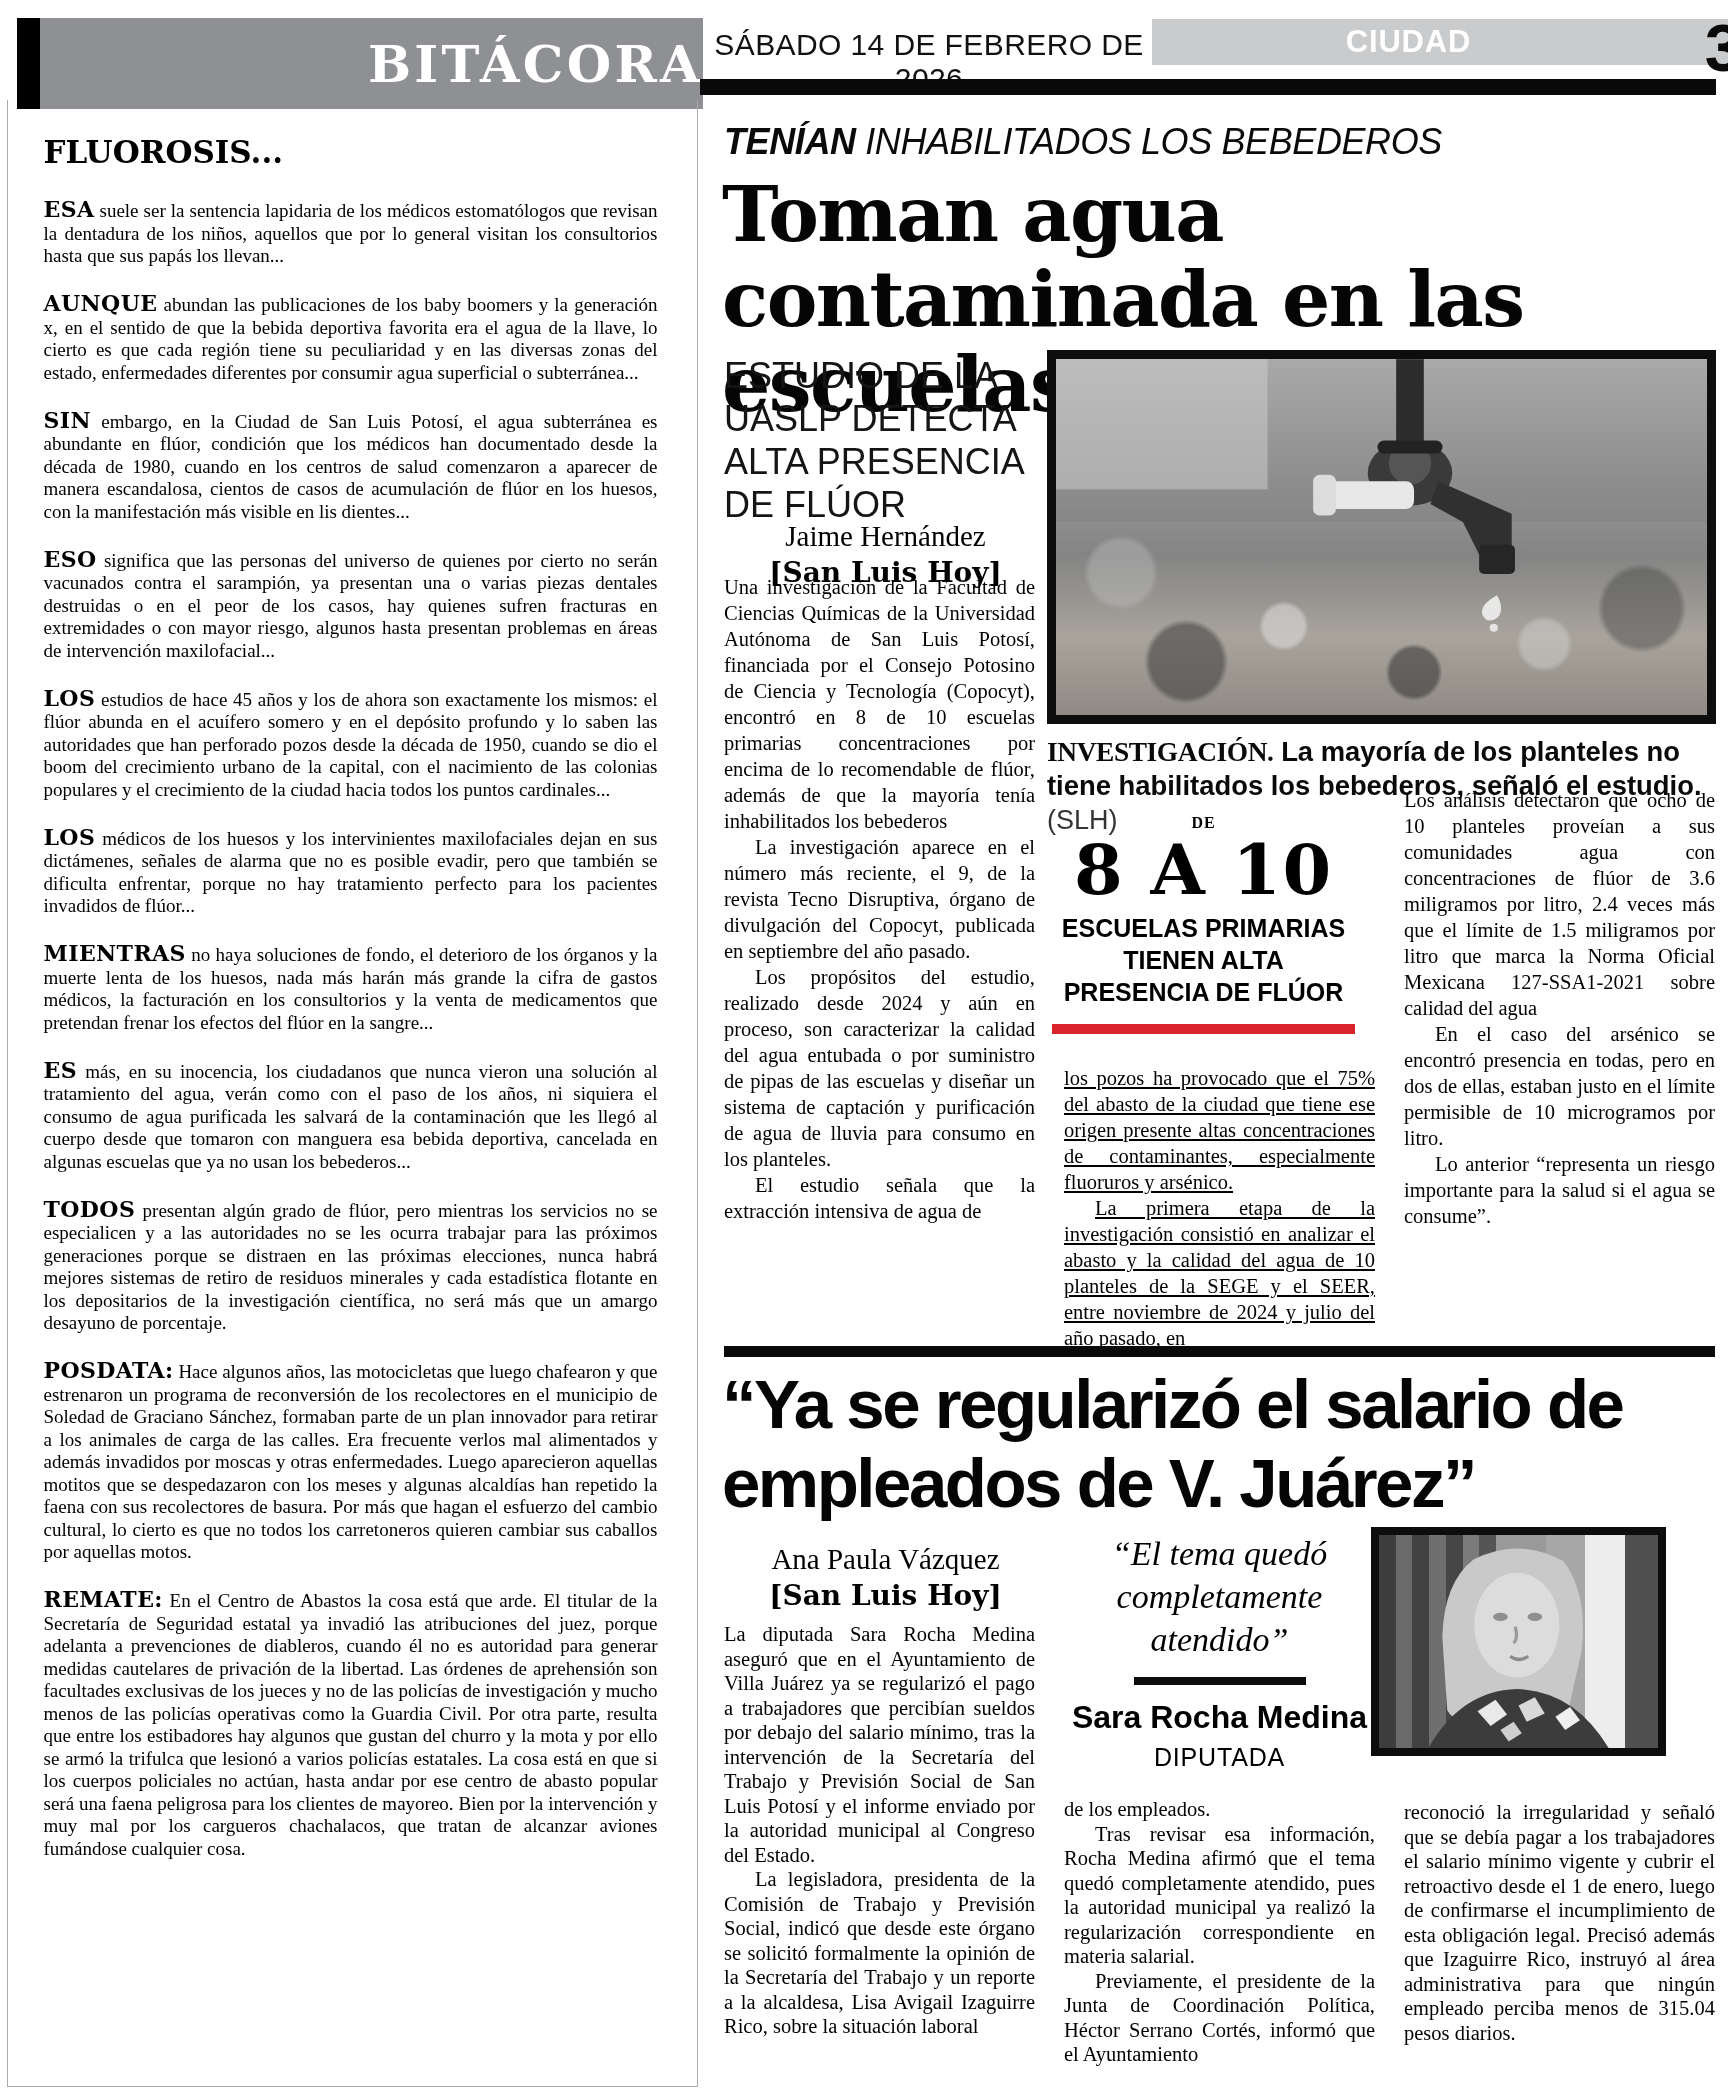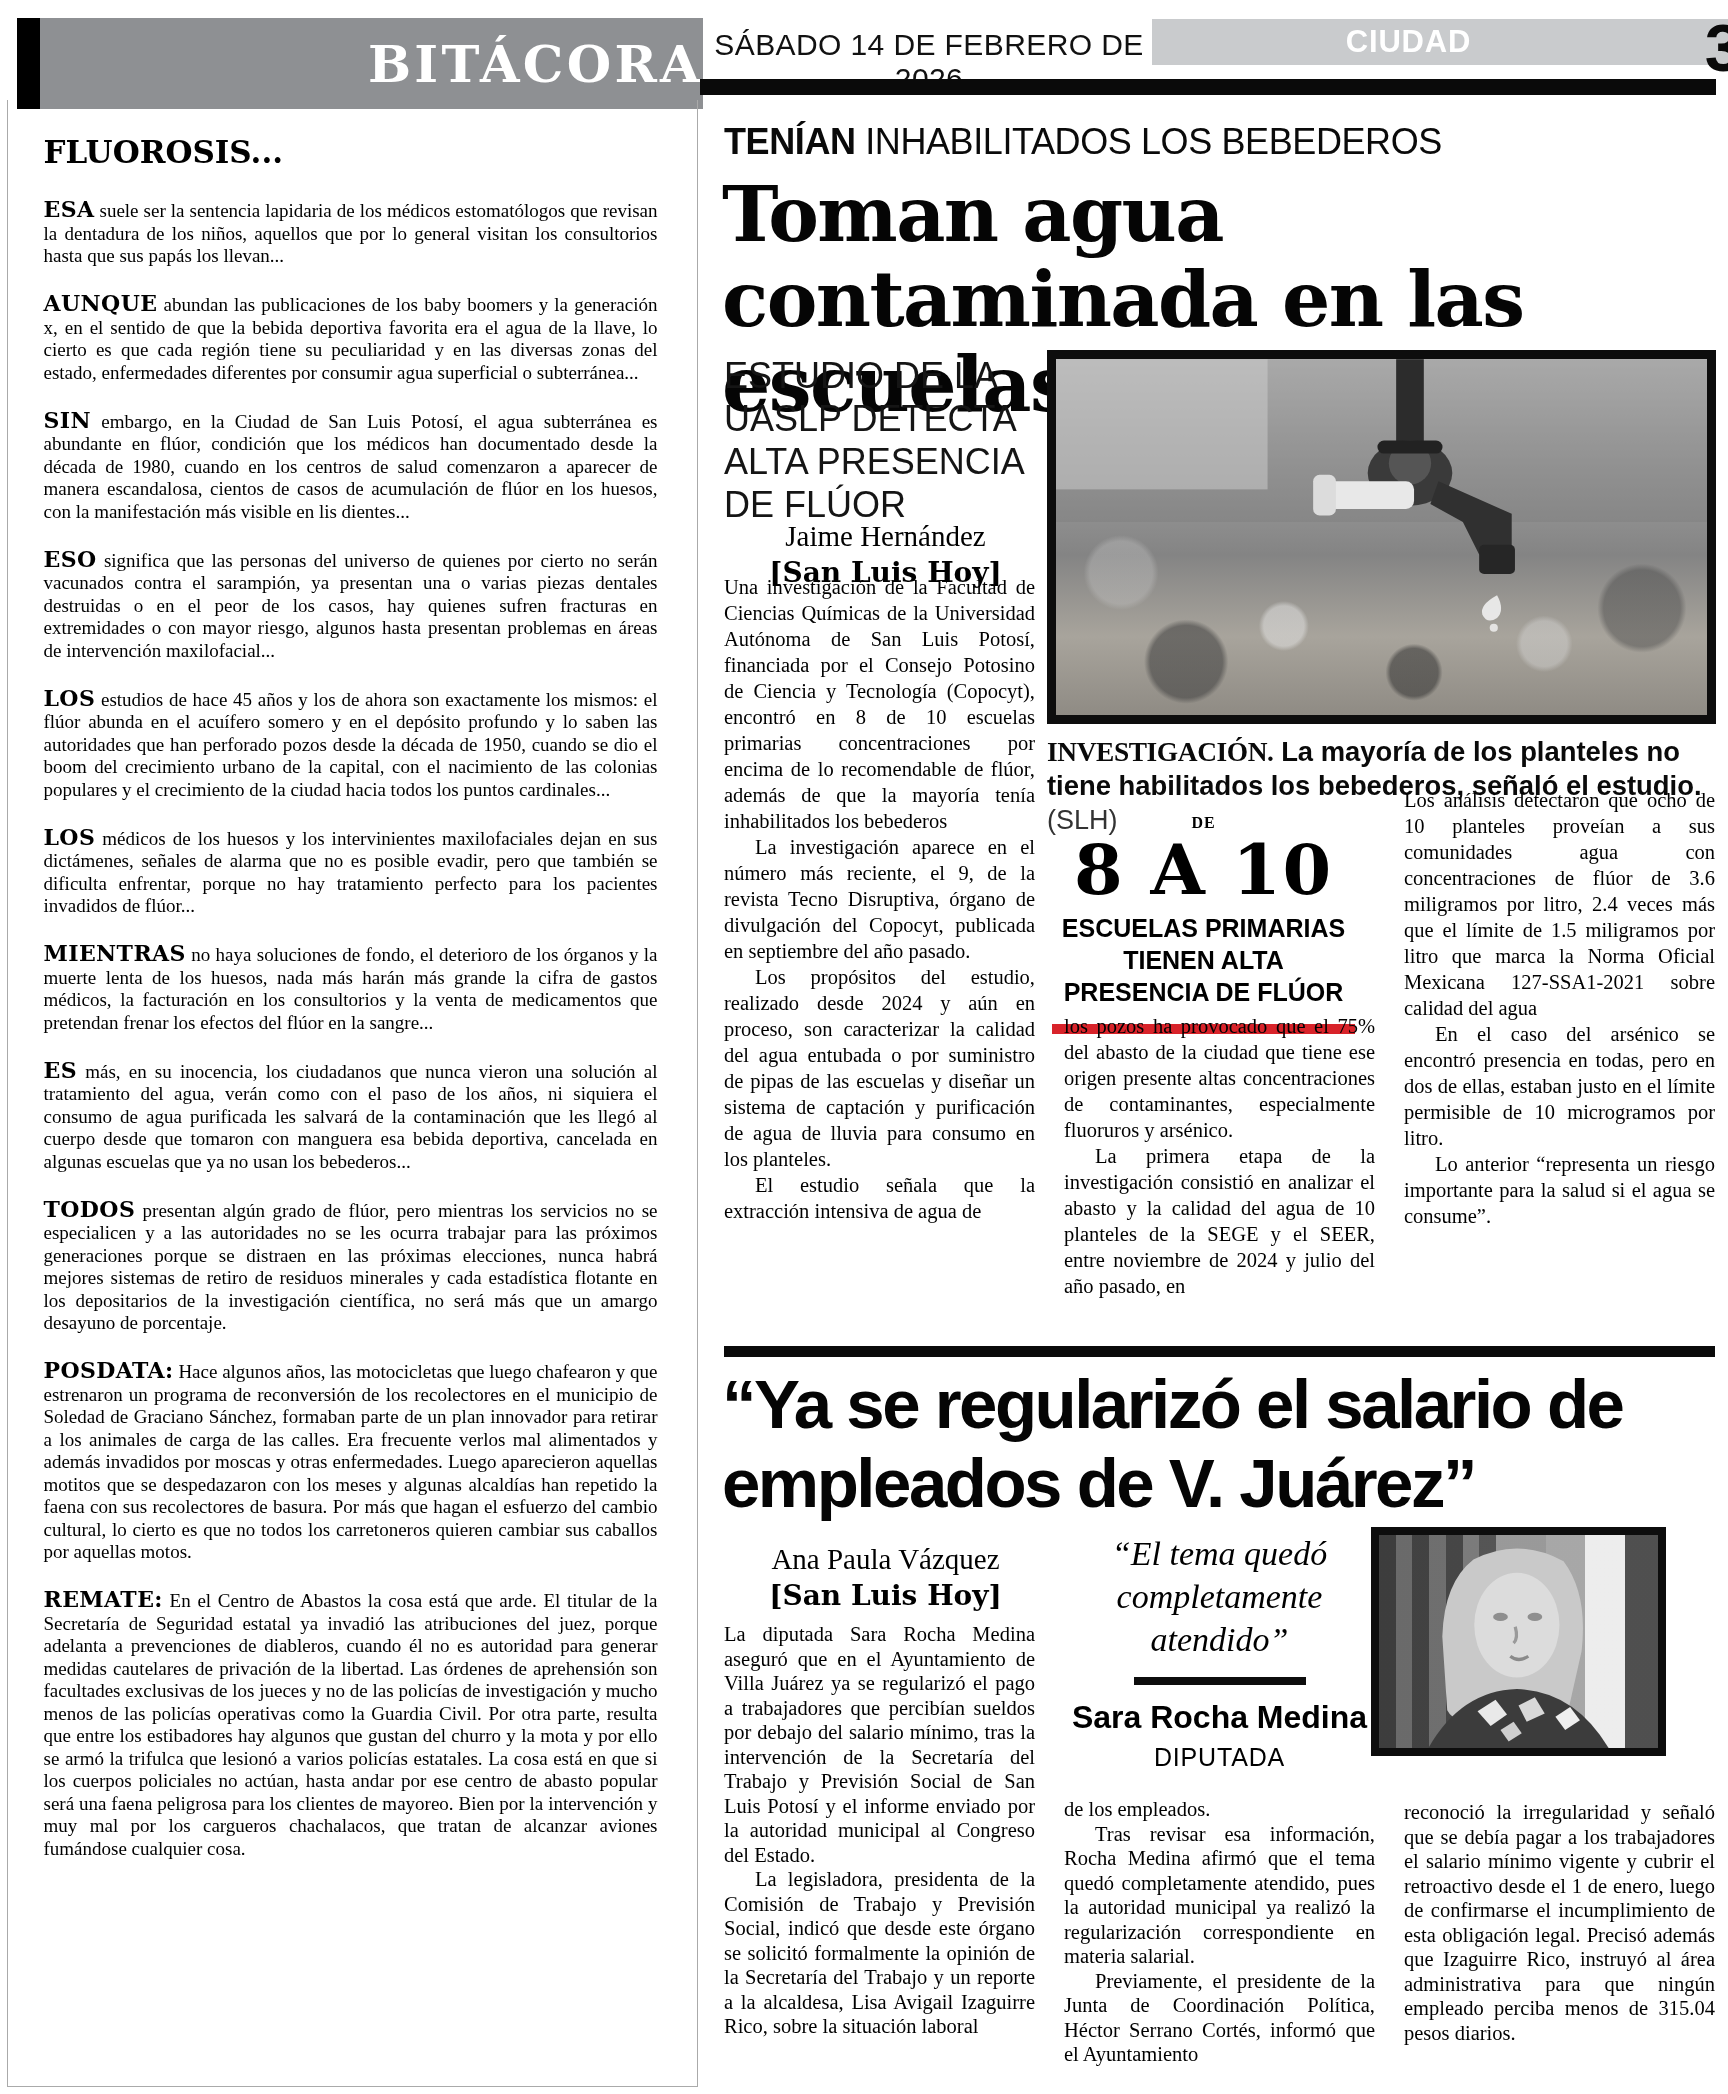--- a/index.html
+++ b/index.html
@@ -50,21 +50,21 @@
     font-family:"DejaVu Serif",serif;font-weight:bold;font-size:31px;margin:0 0 28px 0;
   }
   .bp{
     font-size:19px;line-height:22.5px;text-align:justify;margin:0 0 24.5px 0;
   }
   .bp .lead{
     font-family:"DejaVu Serif",serif;font-weight:bold;font-size:22px;letter-spacing:0.4px;
   }
   #kicker{
     position:absolute;left:724px;top:121px;width:998px;
-    font-family:"Liberation Sans",sans-serif;font-size:36px;color:#0a0a0a;letter-spacing:-0.4px;
+    font-family:"Liberation Sans",sans-serif;font-size:36px;color:#0a0a0a;letter-spacing:-0.4px;font-style:italic;
   }
   #kicker b{font-weight:bold;}
   #headline-1{
     position:absolute;left:722px;top:172px;width:1011px;
     font-family:"DejaVu Serif",serif;font-weight:bold;font-size:76px;line-height:85px;
     letter-spacing:-1.6px;color:#050505;margin:0;
   }
   #deck{
     position:absolute;left:724px;top:354px;width:321px;
     font-family:"Liberation Sans",sans-serif;font-size:36px;line-height:43px;color:#151515;
@@ -102,21 +102,21 @@
   #stat-value{font-family:"DejaVu Serif",serif;font-weight:bold;font-size:70px;line-height:75px;letter-spacing:1.6px;}
   #stat-label{font-family:"Liberation Sans",sans-serif;font-weight:bold;font-size:25px;line-height:32px;margin-top:4.9px;}
   #stat-rule{height:9.8px;background:var(--accent);margin-top:16.4px;}
   
   .body-col{
     position:absolute;width:311px;font-size:20.5px;line-height:26px;text-align:justify;
   }
   .body-col .graf{margin:0;text-indent:31px;}
   .body-col p.graf:first-of-type{text-indent:0;}
   #a1-col1{left:724px;top:574px;height:769px;overflow:hidden;}
-  #a1-col2{left:1064px;top:1013px;height:331px;overflow:hidden;}
+  #a1-col2{left:1064px;top:1065px;height:331px;overflow:hidden;text-decoration:underline;}
   #a1-col3{left:1404px;top:787px;height:556px;overflow:hidden;}
   
   #divider{position:absolute;left:724px;top:1346px;width:991px;height:10.6px;background:#0a0a0a;}
   #headline-2{
     position:absolute;left:722px;top:1365px;width:1011px;margin:0;
     font-family:"Liberation Sans",sans-serif;font-weight:bold;font-size:69px;line-height:79px;
     letter-spacing:-2.5px;color:#050505;
   }
   #byline-2{position:absolute;left:724px;top:1543px;width:323px;}
   #pullquote-block{position:absolute;left:1064px;top:1532px;width:311px;text-align:center;}

